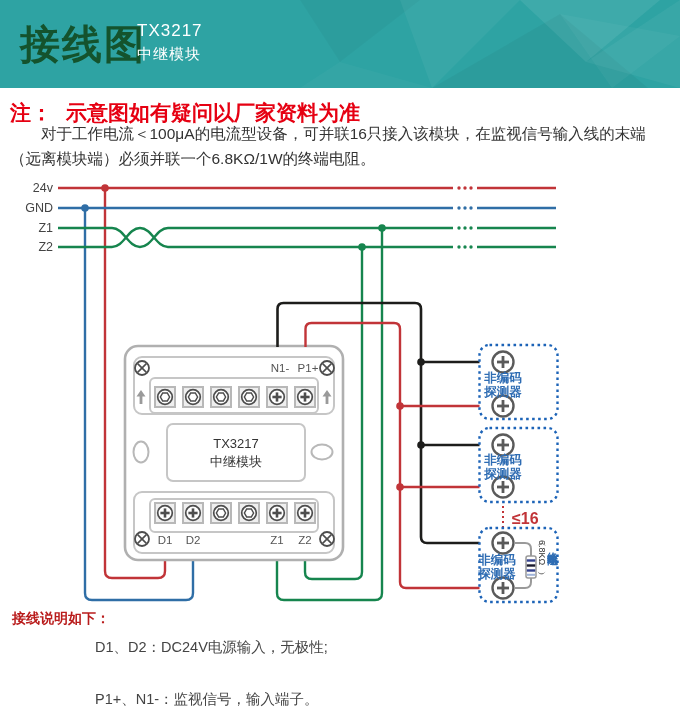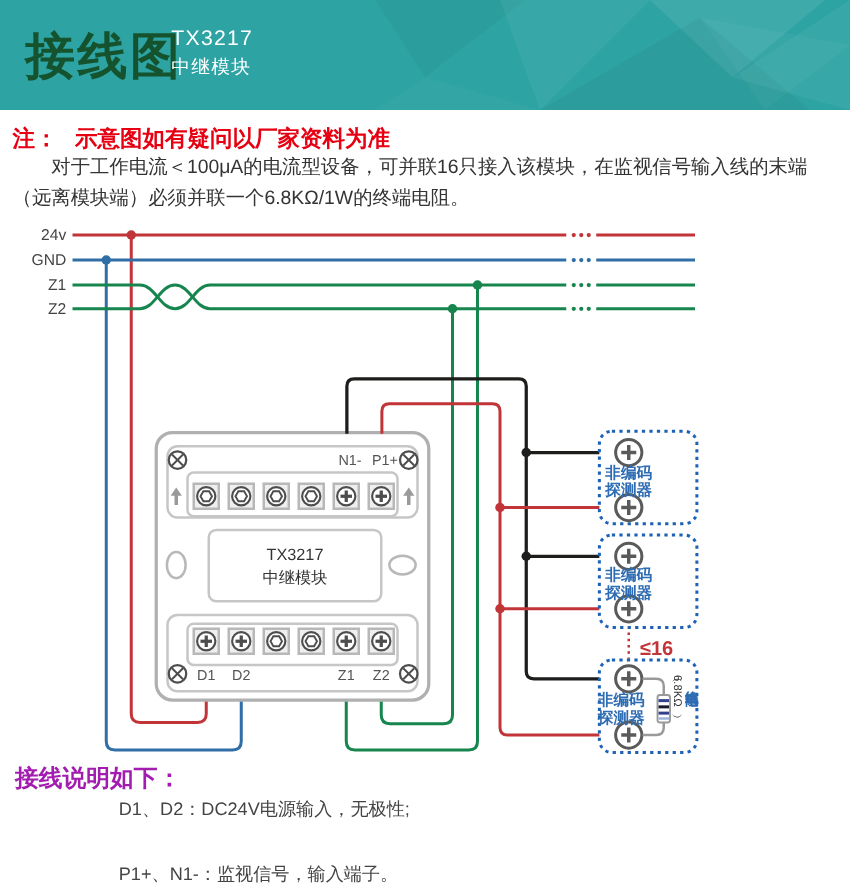--- a/index.html
+++ b/index.html
@@ -6,39 +6,39 @@
   #page{position:relative;width:680px;height:711px;background:#fff;overflow:hidden;
         font-family:"Liberation Sans","DejaVu Sans",sans-serif;}
   
   #header{position:absolute;left:0;top:0;width:680px;height:88px;}
   #header svg{display:block;}
   .h-title{position:absolute;left:20px;top:17px;font-size:40px;font-weight:bold;color:#14532d;letter-spacing:2px;}
   .h-sub{position:absolute;left:137px;top:20px;color:#fff;line-height:1.25;}
   .h-model{font-size:17px;letter-spacing:1px;}
   .h-prod{font-size:15px;letter-spacing:1px;margin-top:4px;}
   
-  .note-line{position:absolute;left:10px;top:99px;font-size:18px;font-weight:bold;color:#e60012;}
+  .note-line{position:absolute;left:10px;top:99px;font-size:21px;font-weight:bold;color:#e60012;}
   .note-warn{margin-left:14px;}
   .note-body{position:absolute;left:10px;top:121px;width:662px;font-size:15.5px;color:#333;
              line-height:25px;text-indent:2em;}
   
   #diagram{position:absolute;left:0;top:170px;}
   text{font-family:"Liberation Sans","DejaVu Sans",sans-serif;}
   .bus-label{font-size:12.5px;fill:#444;}
   .term-label{font-size:11.5px;fill:#555;}
   .mod-label{font-size:13px;fill:#333;}
   .det-label{font-size:12.5px;font-weight:bold;fill:#2e6cb3;}
   .max-label{font-size:16px;font-weight:bold;fill:#c13438;}
   
   .v-res{position:absolute;left:535px;top:540px;height:52px;writing-mode:vertical-rl;
          font-size:9px;color:#333;letter-spacing:0;}
   .v-resname{position:absolute;left:546px;top:544px;height:48px;writing-mode:vertical-rl;
          font-size:10.5px;font-weight:bold;color:#2e6cb3;letter-spacing:1px;}
   
-  .ins-head{position:absolute;left:12px;top:610px;font-size:19px;font-weight:bold;color:#a21caf;text-align:center;}
+  .ins-head{position:absolute;left:12px;top:610px;font-size:14px;font-weight:bold;color:#b91c1c;text-align:center;}
   .ins-item{position:absolute;left:95px;font-size:14.5px;color:#444;}
   .ins-0{top:638px;} .ins-1{top:664px;} .ins-2{top:690px;text-align:center;}
 </style>
 </head>
 <body>
 
 <div id="page">
 
   <div id="header">
     <svg width="680" height="88">

